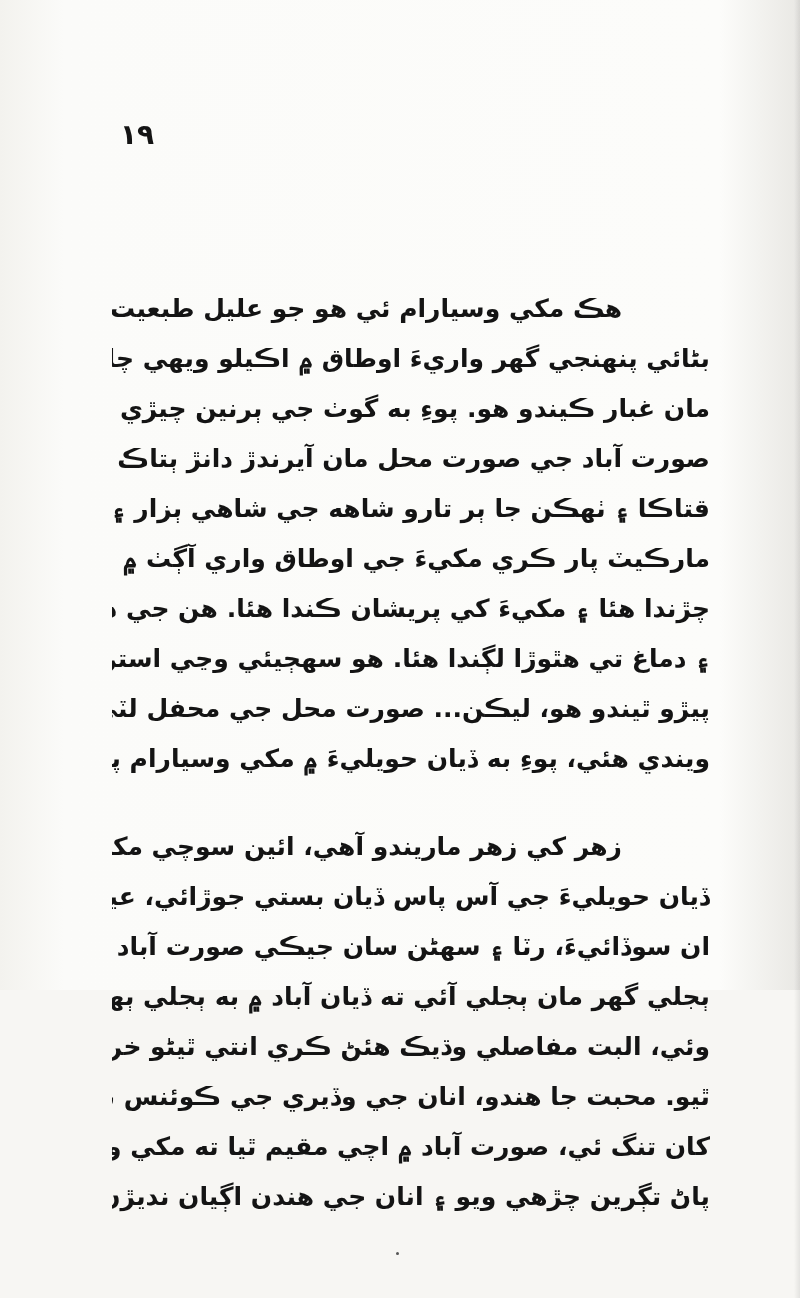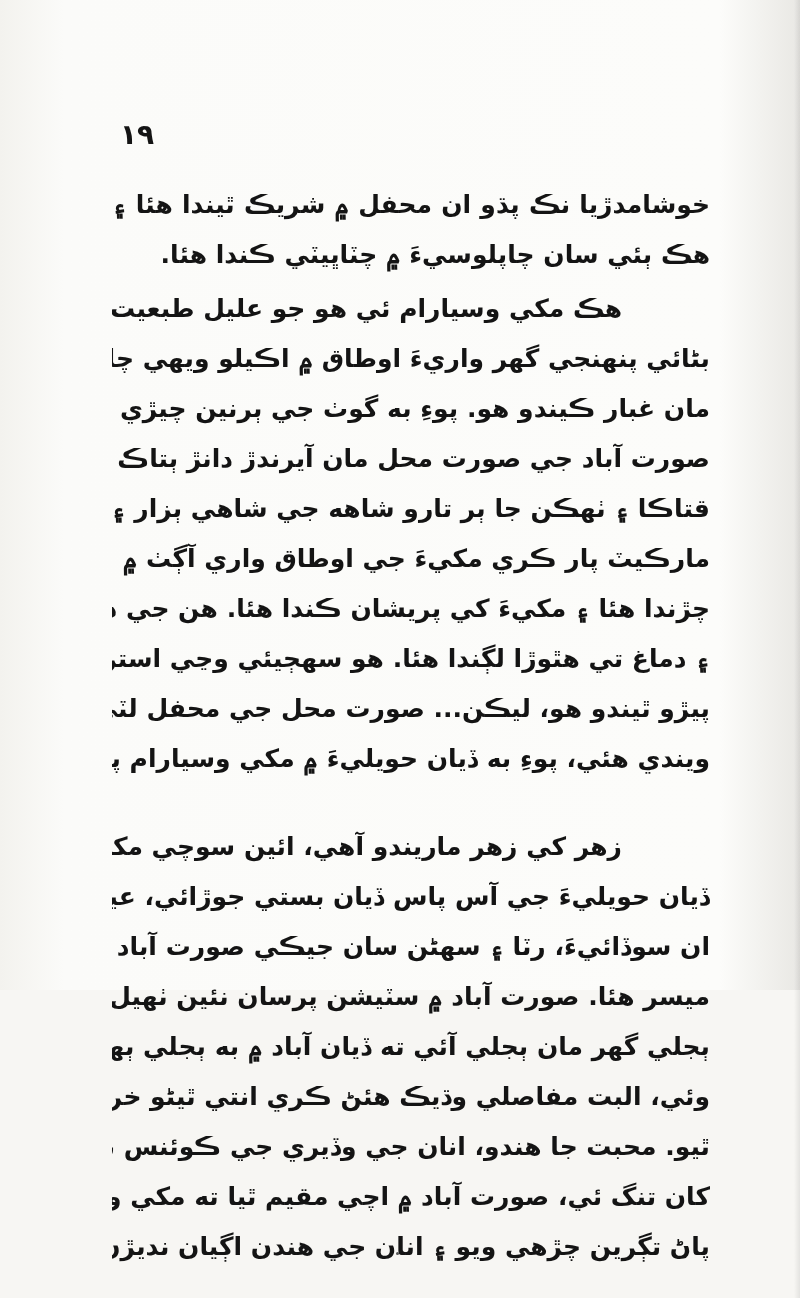--- a/index.html
+++ b/index.html
@@ -70,43 +70,38 @@
   }
 </style>
 </head>
 <body>
 
 <div class="page">
   <div class="page-edge"></div>
 
   <div class="page-number">١٩</div>
 
-  <div class="text-block para-1">
-    <span class="line">خوشامدڙيا نڪ پڌو ان محفل ۾ شريڪ ٿيندا هئا ۽</span>
-    <span class="line last">هڪ ٻئي سان چاپلوسيءَ ۾ چٽاڀيٽي ڪندا هئا.</span>
-  </div>
 
   <div class="text-block para-2">
     <span class="line indent">هڪ مکي وسيارام ئي هو جو عليل طبعيت جو بهانو</span>
     <span class="line">بڻائي پنهنجي گهر واريءَ اوطاق ۾ اڪيلو ويهي چلم</span>
     <span class="line">مان غبار ڪيندو هو. پوءِ به گوٺ جي ٻرنين چيڙي تان</span>
     <span class="line">صورت آباد جي صورت محل مان آيرندڙ دانڙ ٻتاڪ جا</span>
     <span class="line">قتاڪا ۽ ٺهڪن جا ٻر تارو شاهه جي شاهي ٻزار ۽ وڏو</span>
     <span class="line">مارڪيٽ پار ڪري مکيءَ جي اوطاق واري آڳٺ ۾ اچي</span>
     <span class="line">چڙندا هئا ۽ مکيءَ کي پريشان ڪندا هئا. هن جي دل</span>
     <span class="line">۽ دماغ تي هٿوڙا لڳندا هئا. هو سهڄيئي وڃي استري</span>
     <span class="line">پيڙو ٿيندو هو، ليڪن... صورت محل جي محفل لٽي</span>
     <span class="line">ويندي هئي، پوءِ به ڏيان حويليءَ ۾ مکي وسيارام پاسا</span>
   </div>
 
   <div class="text-block para-3">
     <span class="line indent">زهر کي زهر ماريندو آهي، ائين سوچي مکي وسيارام</span>
     <span class="line">ڏيان حويليءَ جي آس پاس ڏيان بستي جوڙائي، عين ٻين</span>
     <span class="line">ان سوڏائيءَ، رٽا ۽ سهڻن سان جيڪي صورت آباد ۾</span>
-    <span class="line">ميسر هئا. صورت آباد ۾ سٽيشن پرسان نئين ٺهيل</span>
     <span class="line">ٻجلي گهر مان ٻجلي آئي ته ڏيان آباد ۾ به ٻجلي ٻهڪي</span>
     <span class="line">وئي، البت مفاصلي وڌيڪ هئڻ ڪري انتي ٿيڻو خرچ</span>
     <span class="line">ٿيو. محبت جا هندو، انان جي وڏيري جي ڪوئنس بازيءَ</span>
     <span class="line">کان تنگ ئي، صورت آباد ۾ اچي مقيم ٿيا ته مکي وسيارام</span>
     <span class="line">پاڻ تڳرين چڙهي ويو ۽ انان جي هندن اڳيان نديڙن</span>
   </div>
 
   <div class="bottom-dot"></div>
 </div>
 

